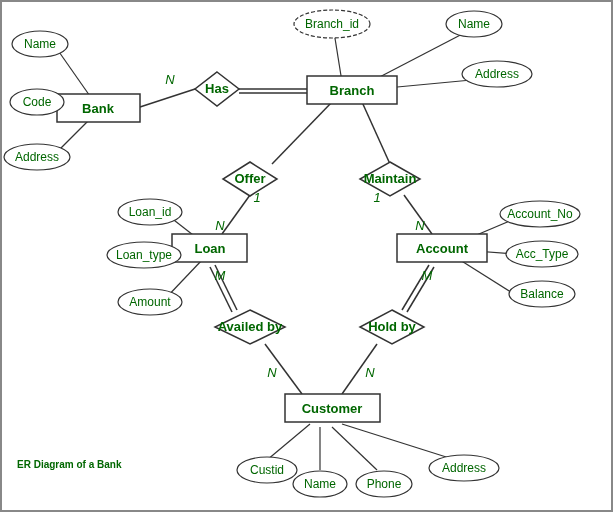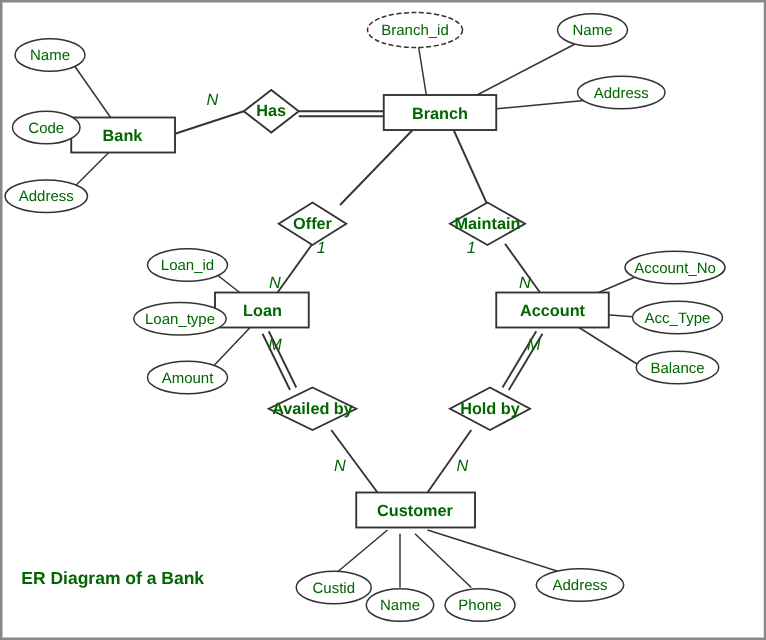--- a/index.html
+++ b/index.html
@@ -1,21 +1,21 @@
 <!DOCTYPE html>
 <html><head>
   <meta charset="utf-8">
   <style>
     * { margin: 0; padding: 0; box-sizing: border-box; }
     body { width: 613px; height: 512px; background: #f0f0f0; font-family: Arial, sans-serif; overflow: hidden; }
     #canvas { width: 613px; height: 512px; position: relative; background: white; border: 2px solid #888; }
     svg { position: absolute; top: 0; left: 0; width: 613px; height: 512px; }
     .er-label { font-size: 13px; font-weight: bold; fill: #006600; }
     .er-attr { font-size: 12px; fill: #006600; }
-    .diagram-title { position: absolute; bottom: 40px; left: 15px; color: #006600; font-size: 14px; font-weight: bold; }
+    .diagram-title { position: absolute; bottom: 40px; left: 15px; color: #006600; font-size: 10px; font-weight: bold; }
   </style>
 </head>
 <body>
 
 <div id="canvas">
   <svg id="er-svg">
 
     <line x1="138" y1="105" x2="193" y2="87" stroke="#333" stroke-width="1.5"></line>
 
     <line x1="237" y1="87" x2="305" y2="87" stroke="#333" stroke-width="1.5"></line>

